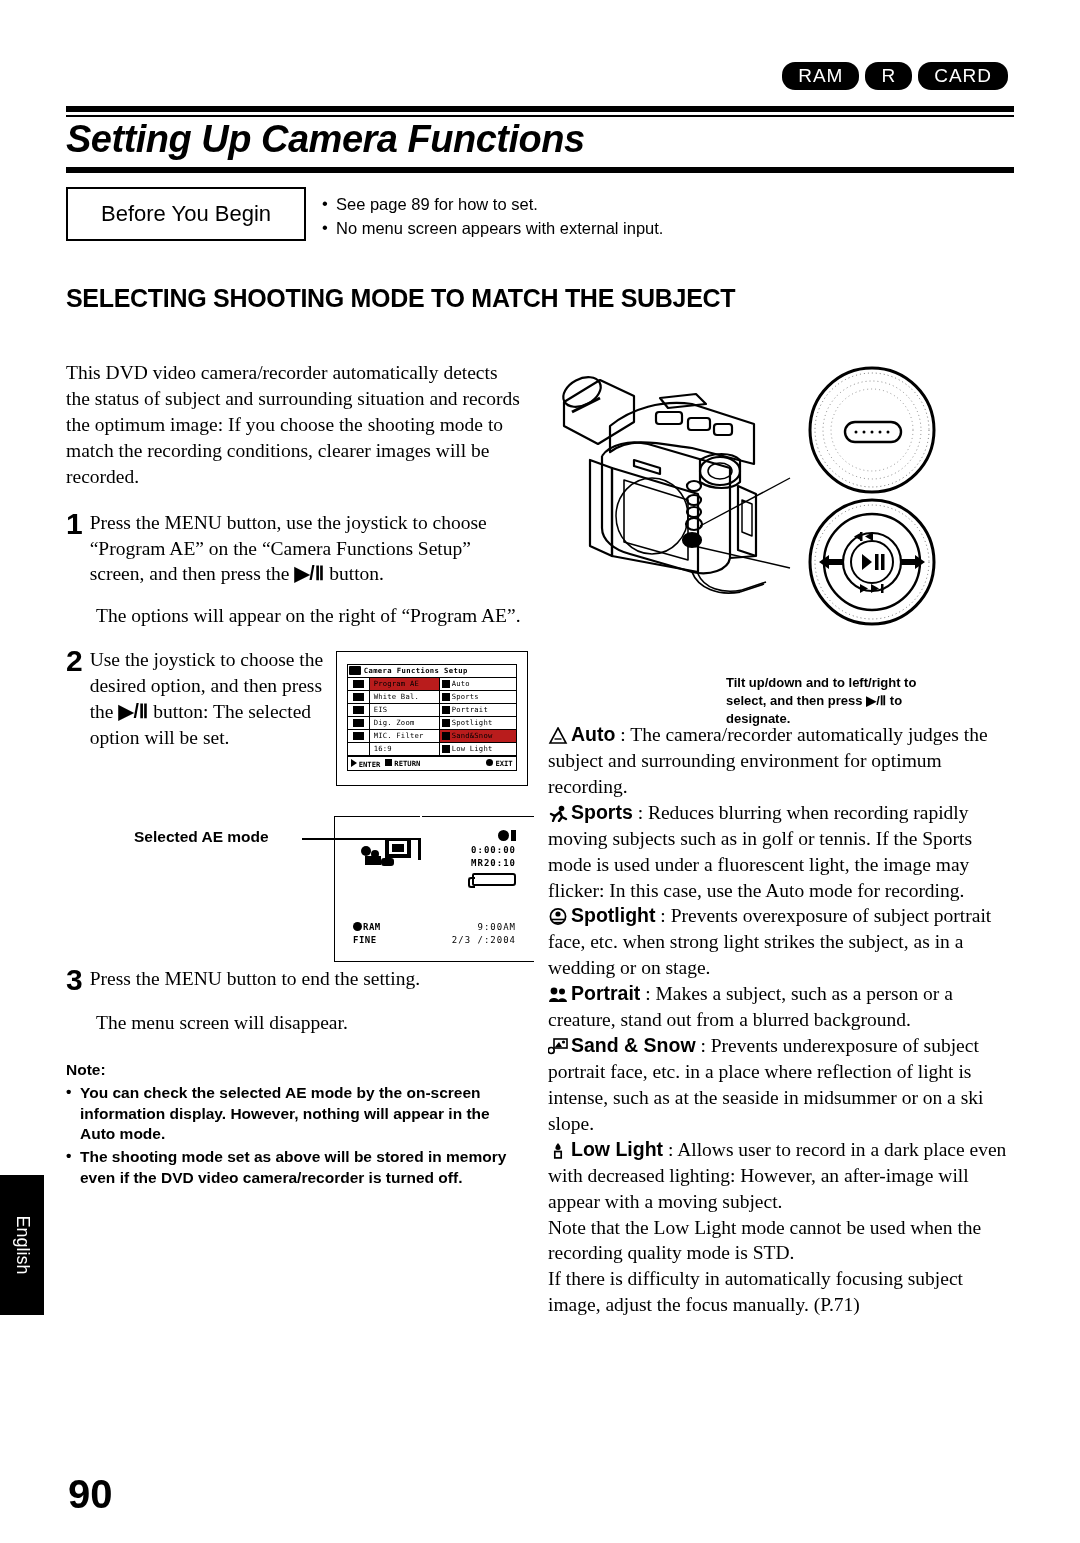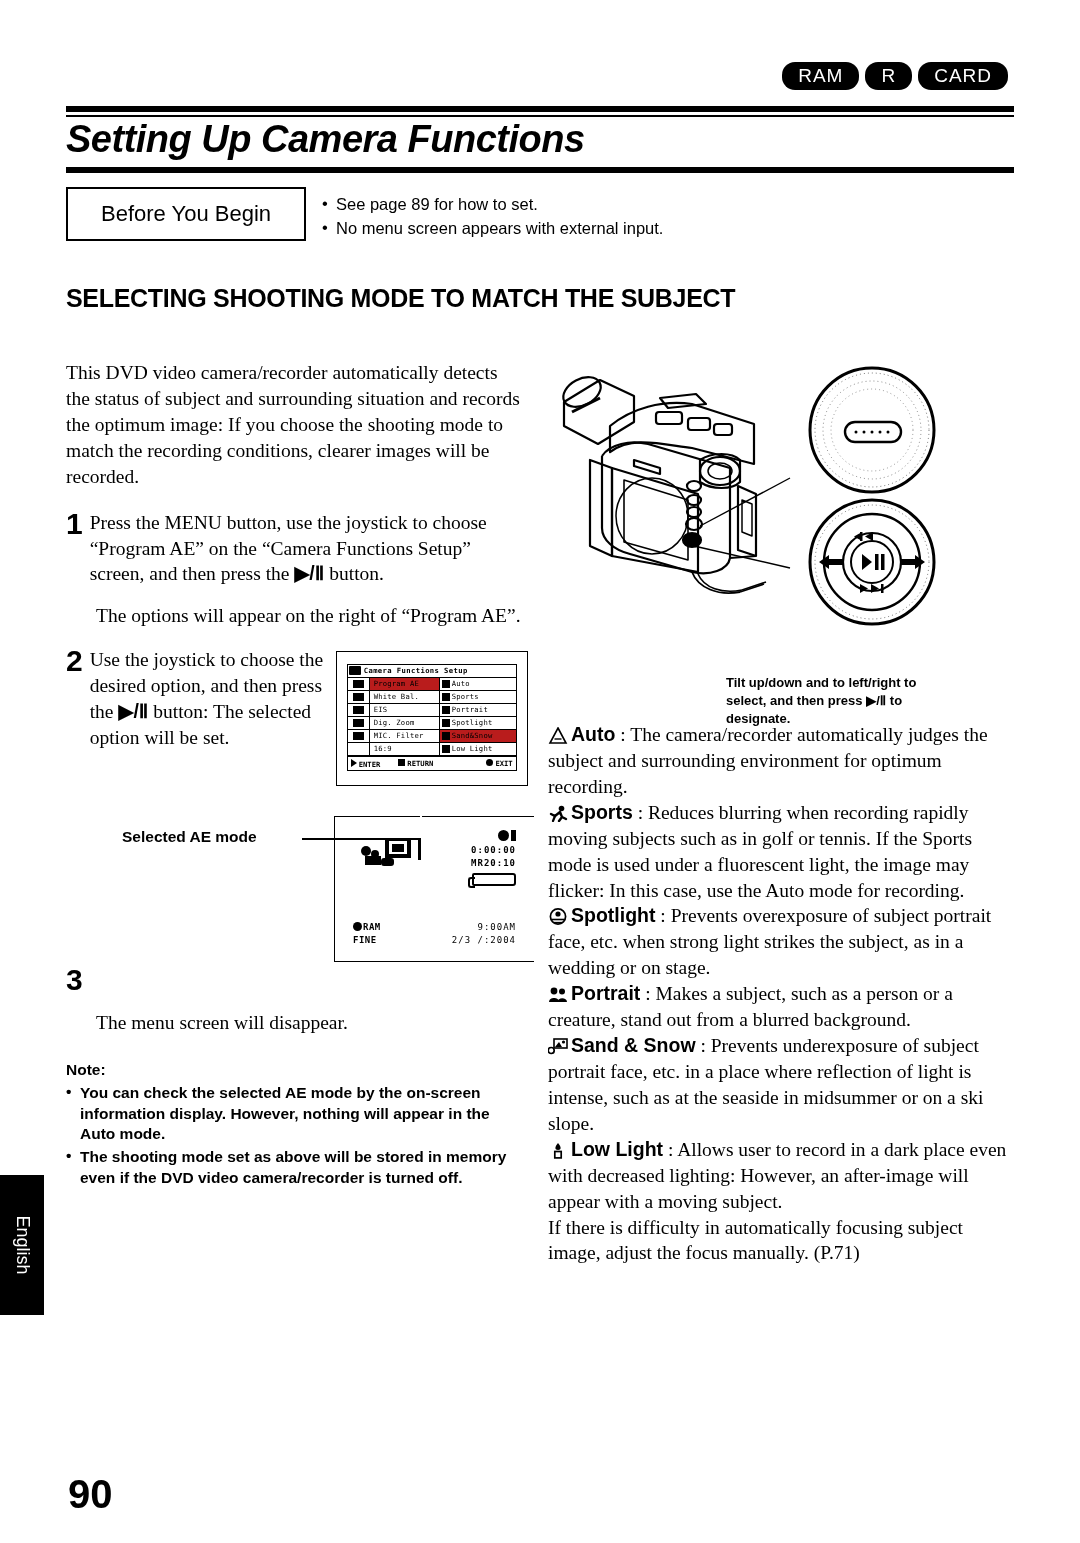--- a/index.html
+++ b/index.html
@@ -233,38 +233,38 @@
   .mr-opt .oi {
     width: 8px; height: 8px;
     background: #000;
     flex: 0 0 auto;
   }
   .hl { background: #b91c1c; }
   .menu-foot {
     border-top: 1.5px solid #000;
     display: flex;
     align-items: center;
-    gap: 18px;
+    gap: 5px;
     padding: 2px 3px;
     font-weight: bold;
   }
   .menu-foot .sq { width: 7px; height: 7px; background: #000; display: inline-block; margin-right: 2px;}
   .menu-foot .tri { width:0;height:0;border-left:6px solid #000;border-top:4px solid transparent;border-bottom:4px solid transparent;display:inline-block;margin-right:2px;}
   .menu-foot .circ { width: 7px; height: 7px; border-radius: 50%; background: #000; display: inline-block; margin-right: 2px;}
   .menu-foot .spacer { flex: 1 1 auto; }
 
   
   .osd-wrap {
     position: relative;
     margin-top: 30px;
     height: 150px;
   }
   .osd-label {
     position: absolute;
-    left: 56px;
+    left: 68px;
     top: 12px;
     font-family: "Liberation Sans", sans-serif;
     font-weight: bold;
     font-size: 15.5px;
   }
   .osd-leader-h {
     position: absolute;
     left: 236px;
     top: 22px;
     width: 118px;
@@ -576,20 +576,21 @@
       </div>
       <div class="osd-br">
         <div>9:00AM</div>
         <div>2/3 /:2004</div>
       </div>
     </div>
   </div>
 
   <div class="step">
     <div class="step-num">3</div>
+    <div class="step-body body-text">Press the MENU button to end the setting.</div>
   </div>
   <div class="body-text sub-para">The menu screen will disappear.</div>
 
   <div class="note-block">
     <div class="note-head">Note:</div>
     <ul>
       <li>You can check the selected AE mode by the on-screen information display. However, nothing will appear in the Auto mode.</li>
       <li>The shooting mode set as above will be stored in memory even if the DVD video camera/recorder is turned off.</li>
     </ul>
   </div>
@@ -743,20 +744,21 @@
 
     <div class="mode-para">
       <span class="mico">
         <svg width="20" height="17" viewBox="0 0 20 17">
             <path d="M10 1 C6.5 5 6.5 8 10 8 C13.5 8 13.5 5 10 1 Z" fill="#000"></path>
             <rect x="6.8" y="9.5" width="6.4" height="6.4" fill="none" stroke="#000" stroke-width="1.7"></rect>
           </svg>
       </span><span class="mode-name">Low Light</span><span> : </span><span>Allows user to record in a dark place even with decreased lighting: However, an after-image will appear with a moving subject.</span>
     </div>
 
+    <div class="mode-para">Note that the Low Light mode cannot be used when the recording quality mode is STD.</div>
     <div class="mode-para">If there is difficulty in automatically focusing subject image, adjust the focus manually. (P.71)</div>
   </div>
 </div>
 
 <div class="lang-tab">
   <span>English</span>
 </div>
 <div class="page-num">90</div>
 
 </body></html>

